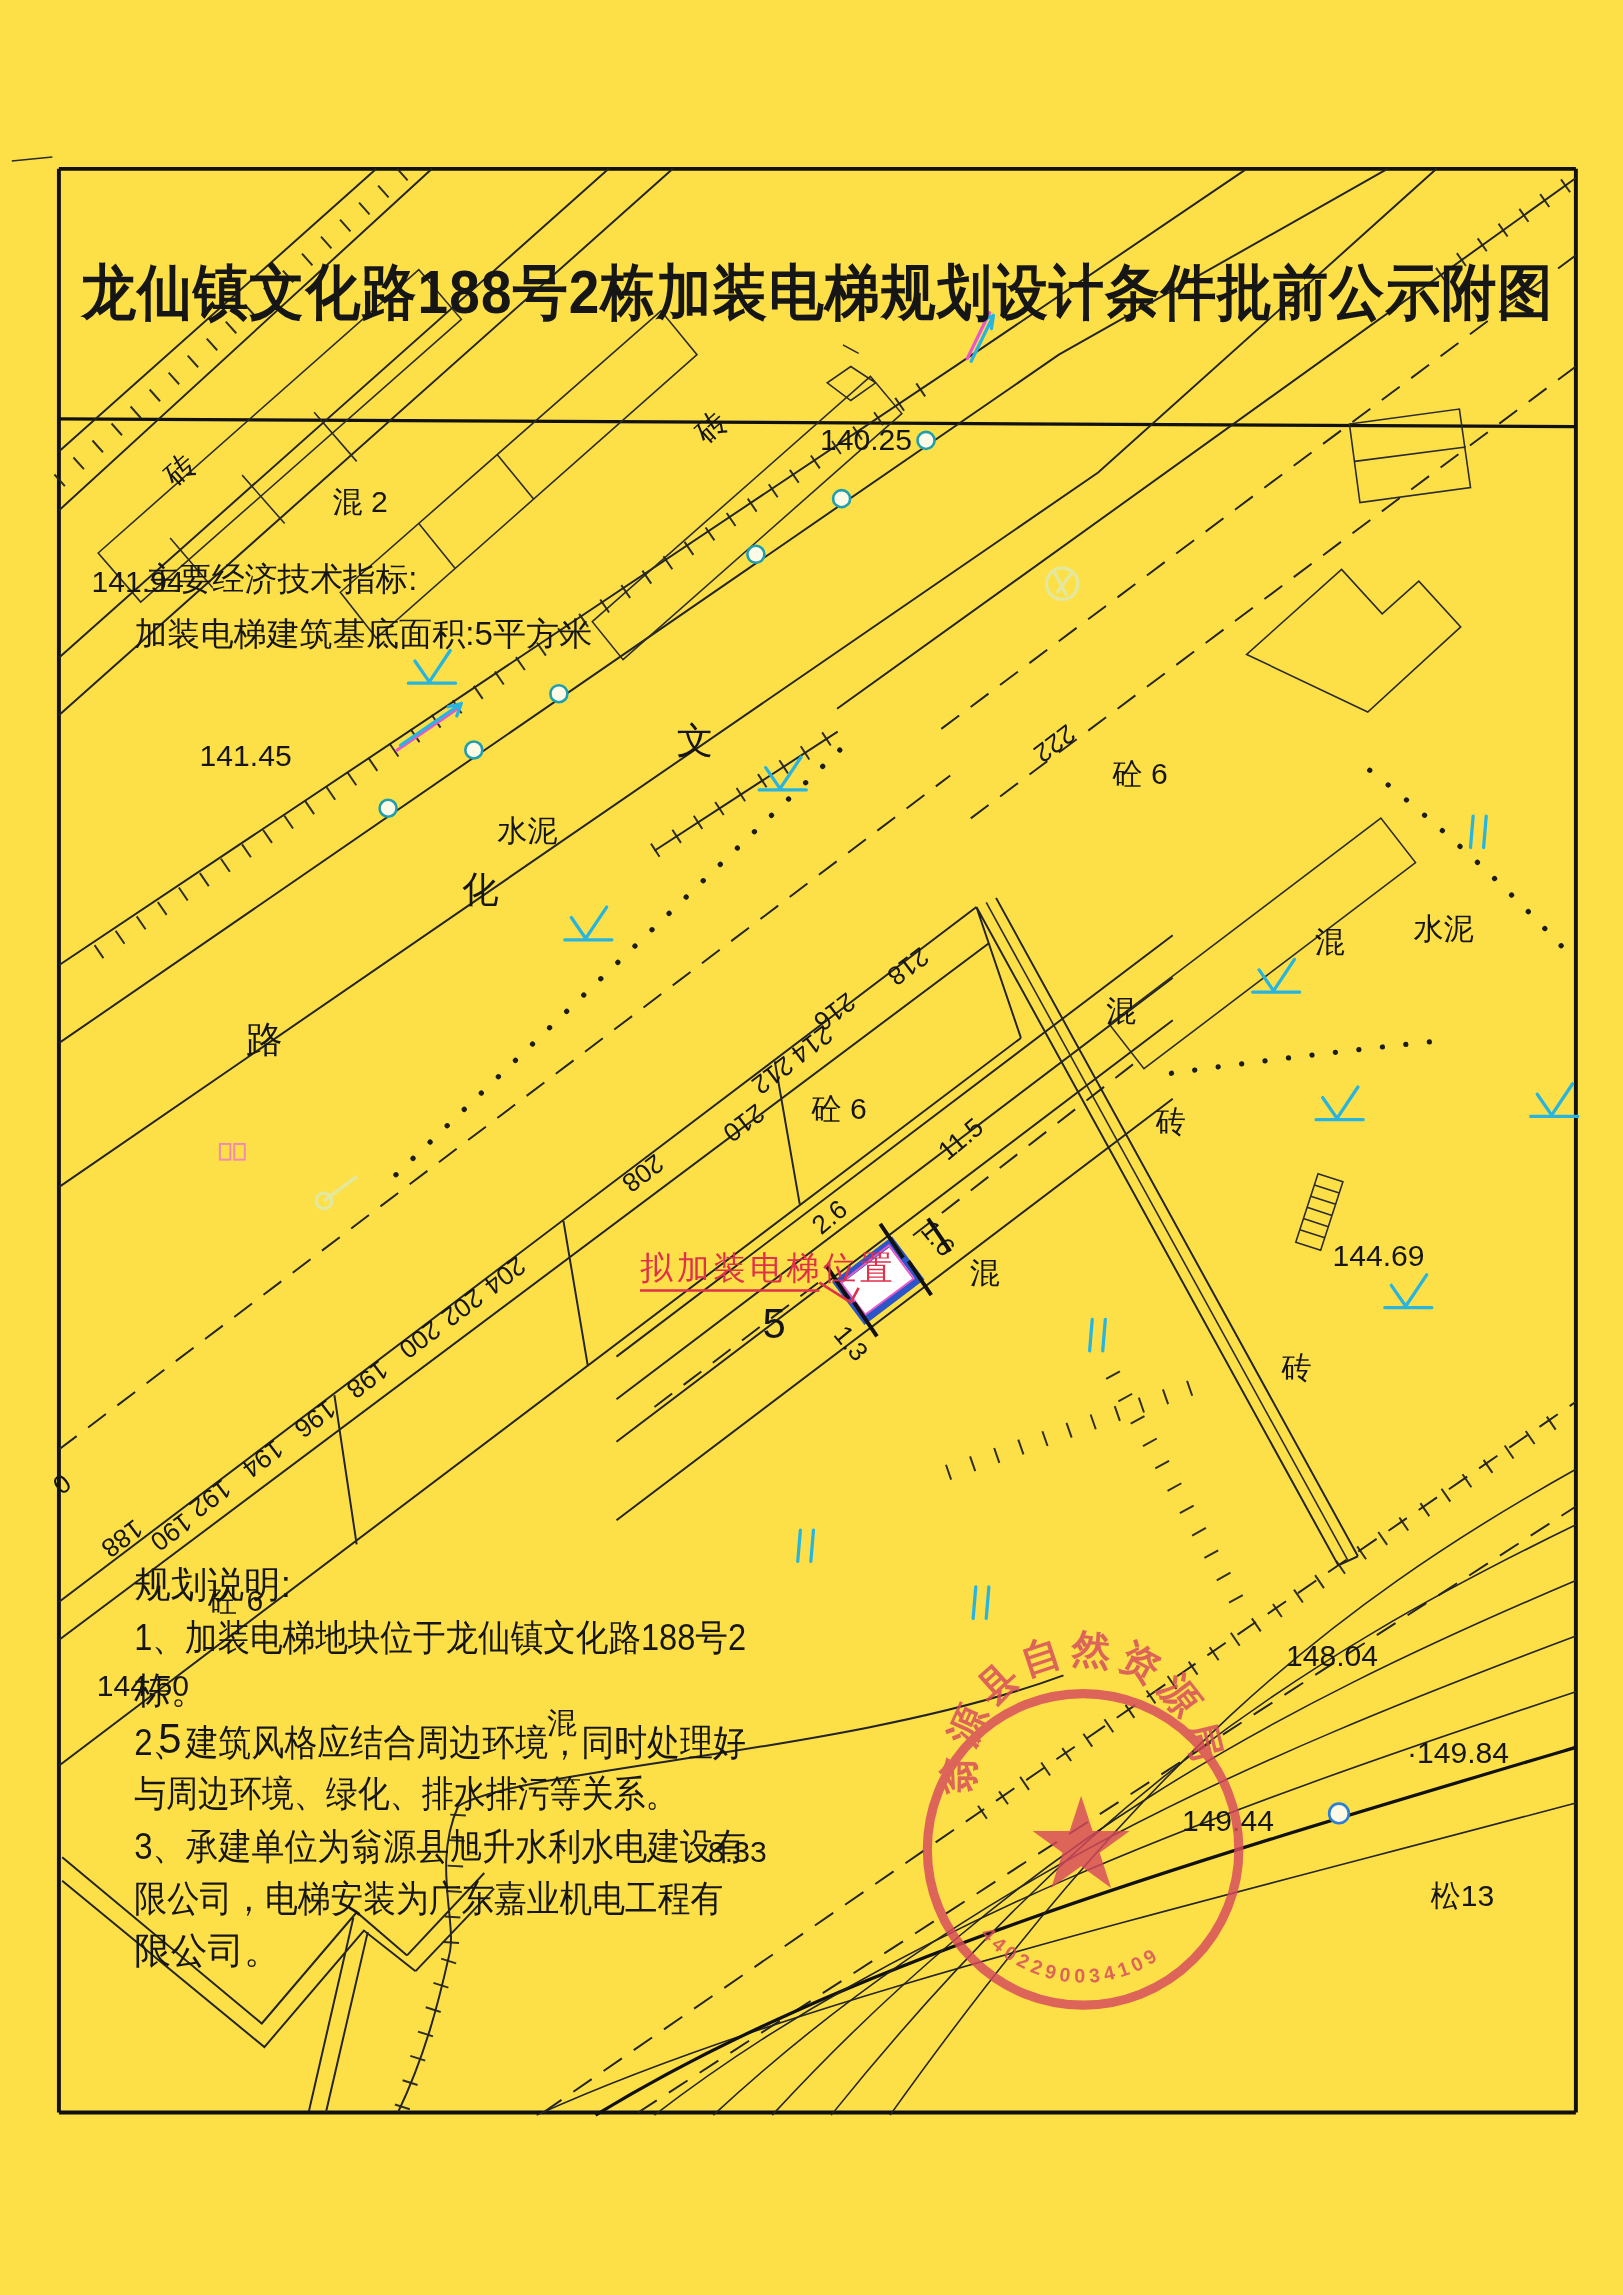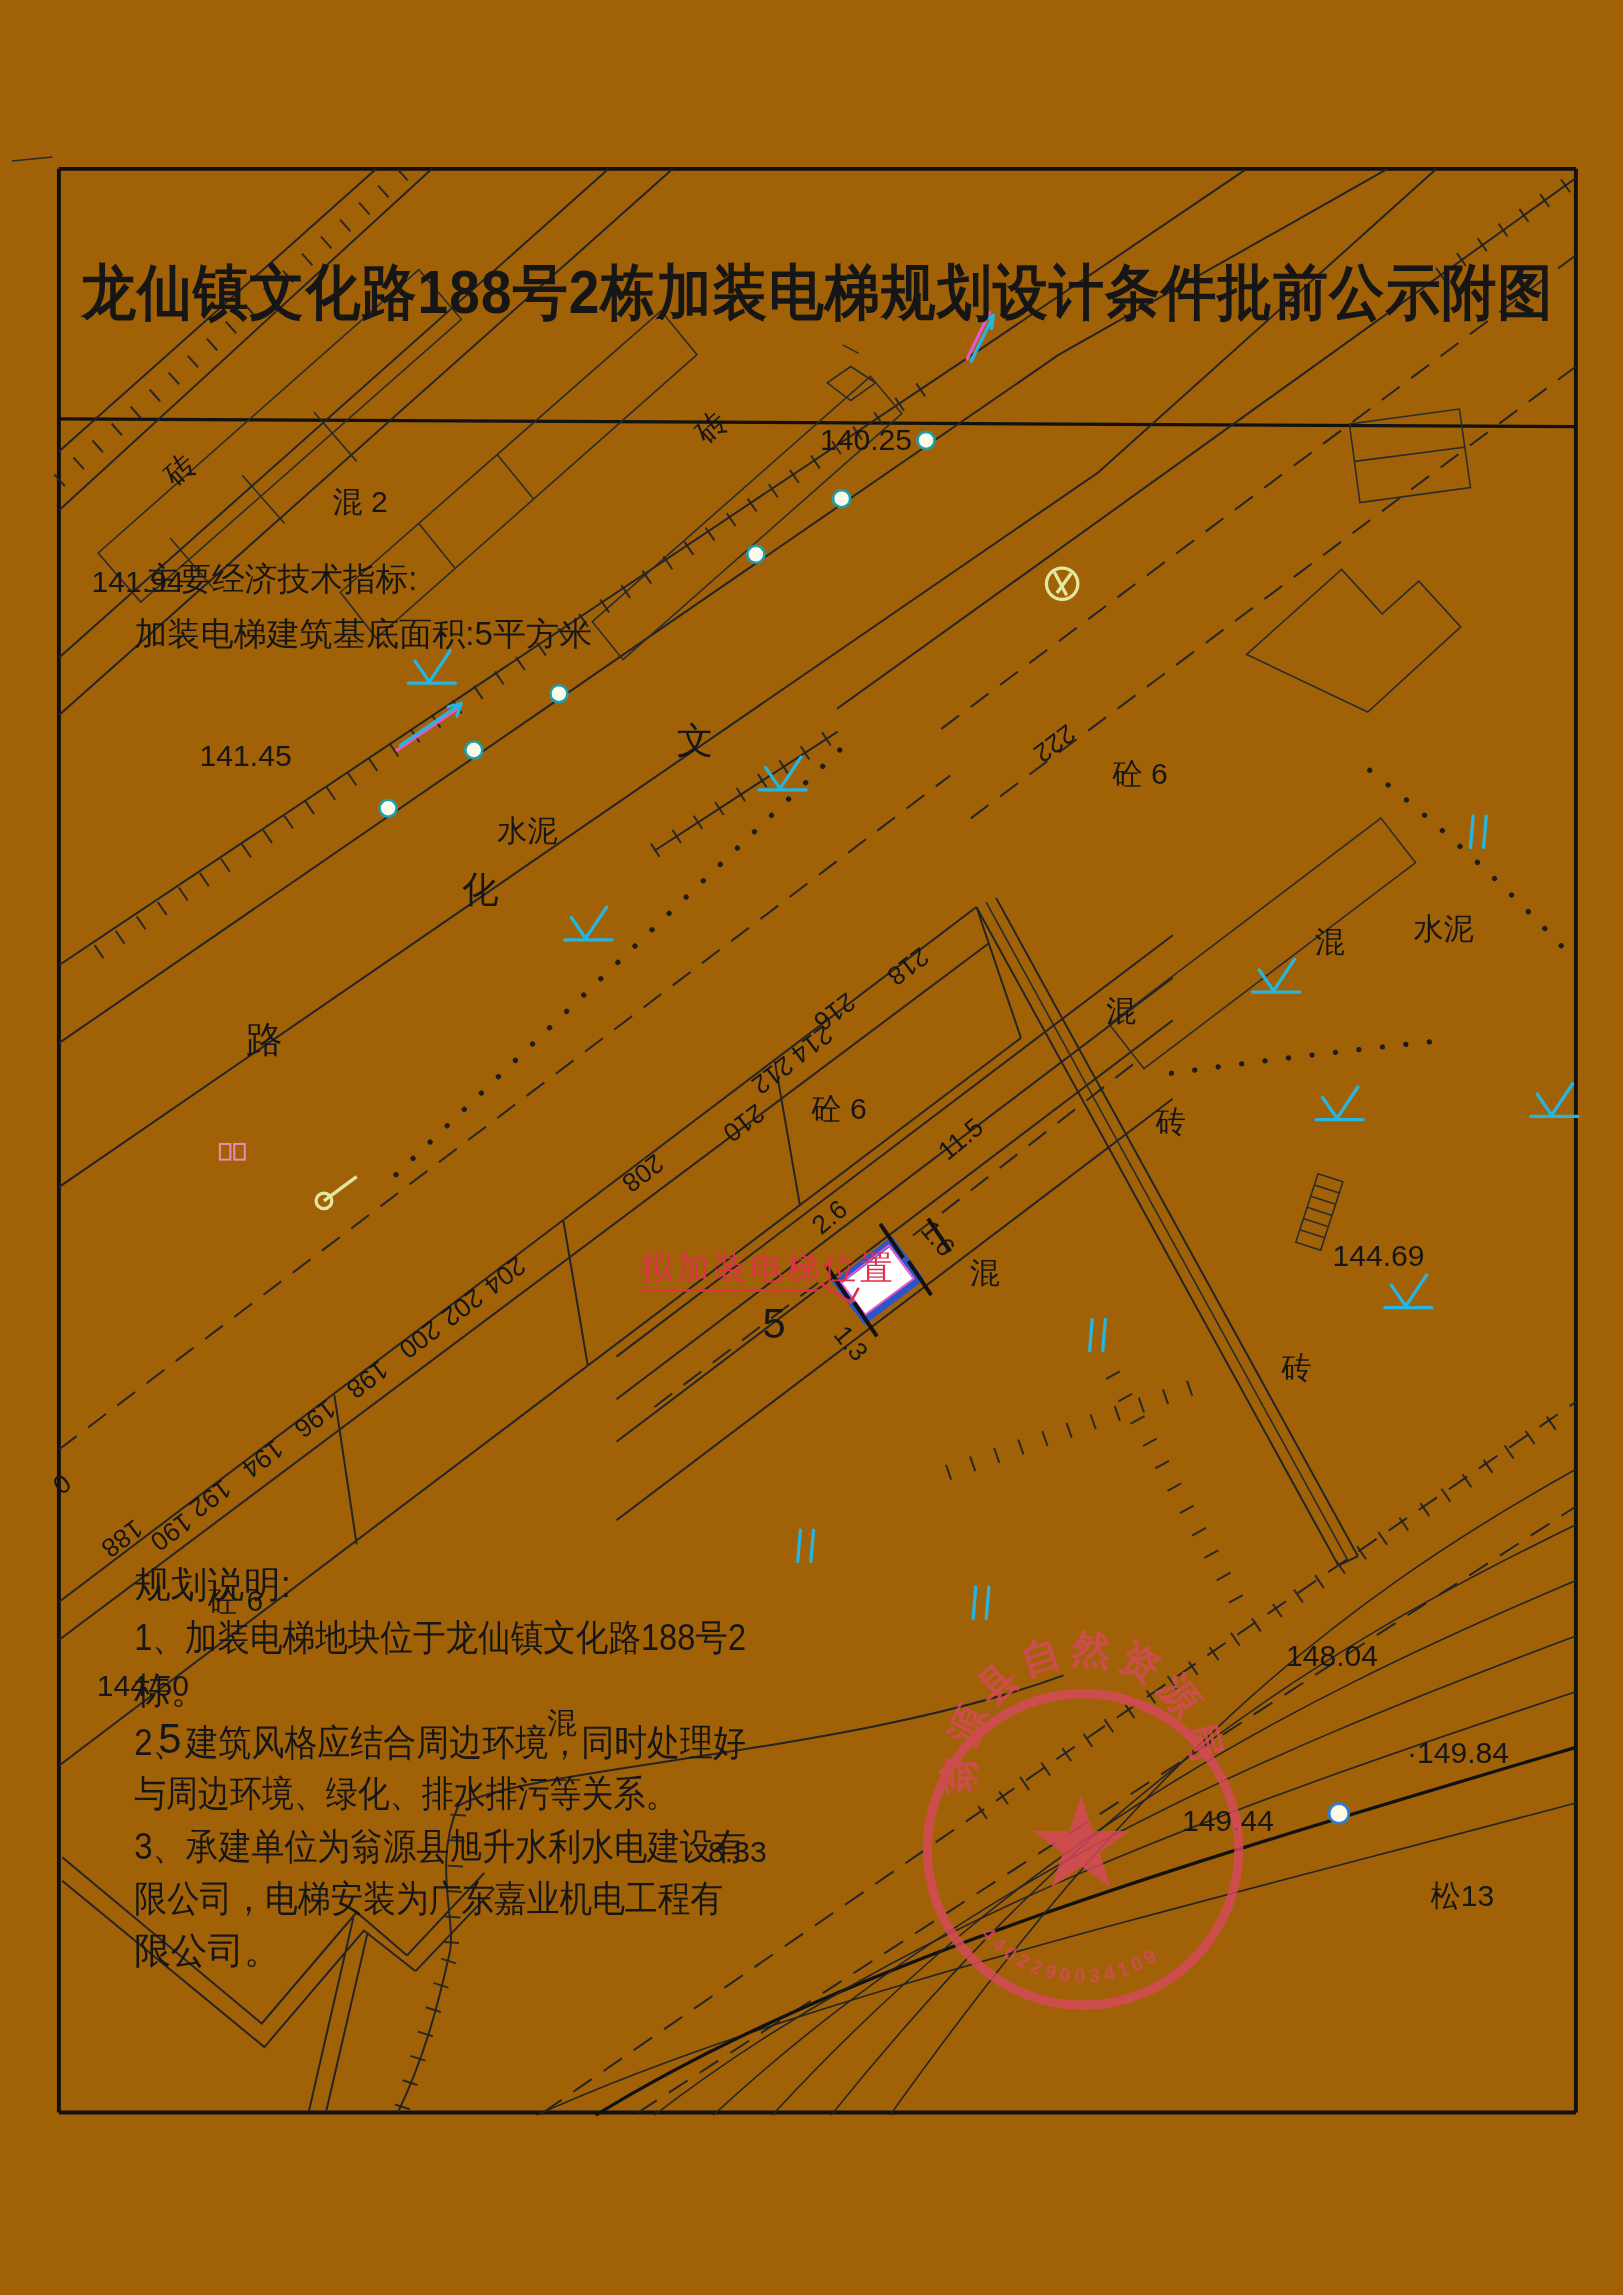--- a/index.html
+++ b/index.html
@@ -1,16 +1,16 @@
 <!DOCTYPE html>
 <html style="font-size:10.5px"><head>
 <meta charset="utf-8">
 <style>
   html,body{margin:0;padding:0;background:#ffffff;}
-  .sheet{position:relative;width:100vw;height:calc(100vw * 3507 / 2480);background:#a16207;overflow:hidden;
+  .sheet{position:relative;width:100vw;height:calc(100vw * 3507 / 2480);background:#fde047;overflow:hidden;
          font-family:"Liberation Sans",sans-serif;}
   svg{position:absolute;inset:0;width:100%;height:100%;}
   
   .ln   {stroke:#242424;stroke-width:3;fill:none;stroke-linecap:butt;}
   .ln2  {stroke:#2b2b2b;stroke-width:2.4;fill:none;}
   .thick{stroke:#111;stroke-width:6;fill:none;}
   .band {stroke:#111;stroke-width:5;fill:none;}
   .dash {stroke:#242424;stroke-width:3;fill:none;stroke-dasharray:34 22;}
   .dots {stroke:#1c1c1c;stroke-width:8;fill:none;stroke-dasharray:0.1 36;stroke-linecap:round;}
   .ticks{stroke:#242424;stroke-width:24;fill:none;stroke-dasharray:3 36;opacity:.95;}

